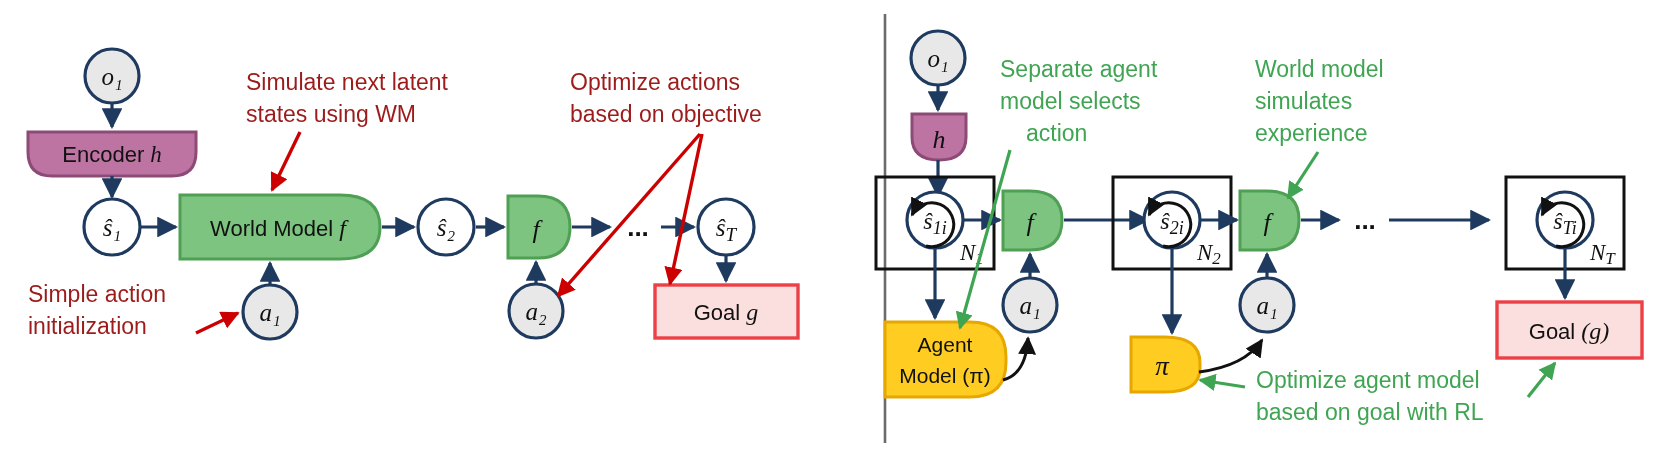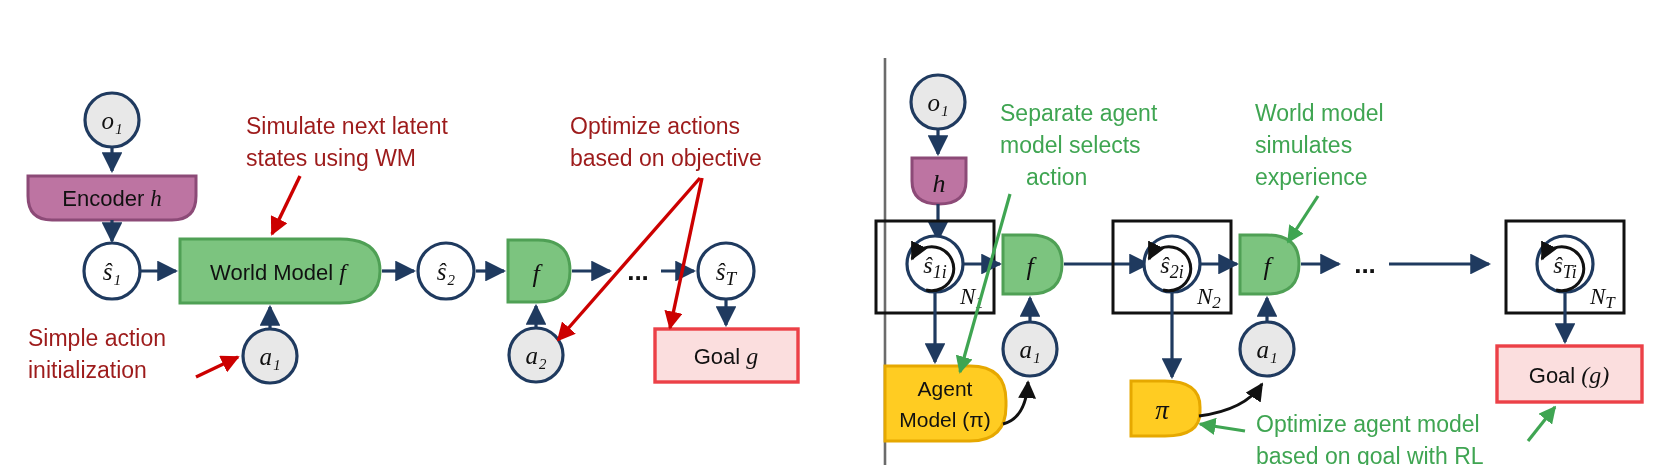--- a/index.html
+++ b/index.html
@@ -11,21 +11,20 @@
     width: 1661px;
     height: 465px;
     overflow: hidden;
     font-family: "Liberation Sans", sans-serif;
   }
   #diagram-root {
     position: relative;
     width: 1661px;
     height: 416px;
     background: #ffffff;
-    margin-top: 44px;
   }
   svg { display: block; }
   .node-label {
     font-family: "Liberation Serif", serif;
     font-style: italic;
     fill: #111111;
   }
   .box-label {
     font-family: "Liberation Sans", sans-serif;
     fill: #111111;

